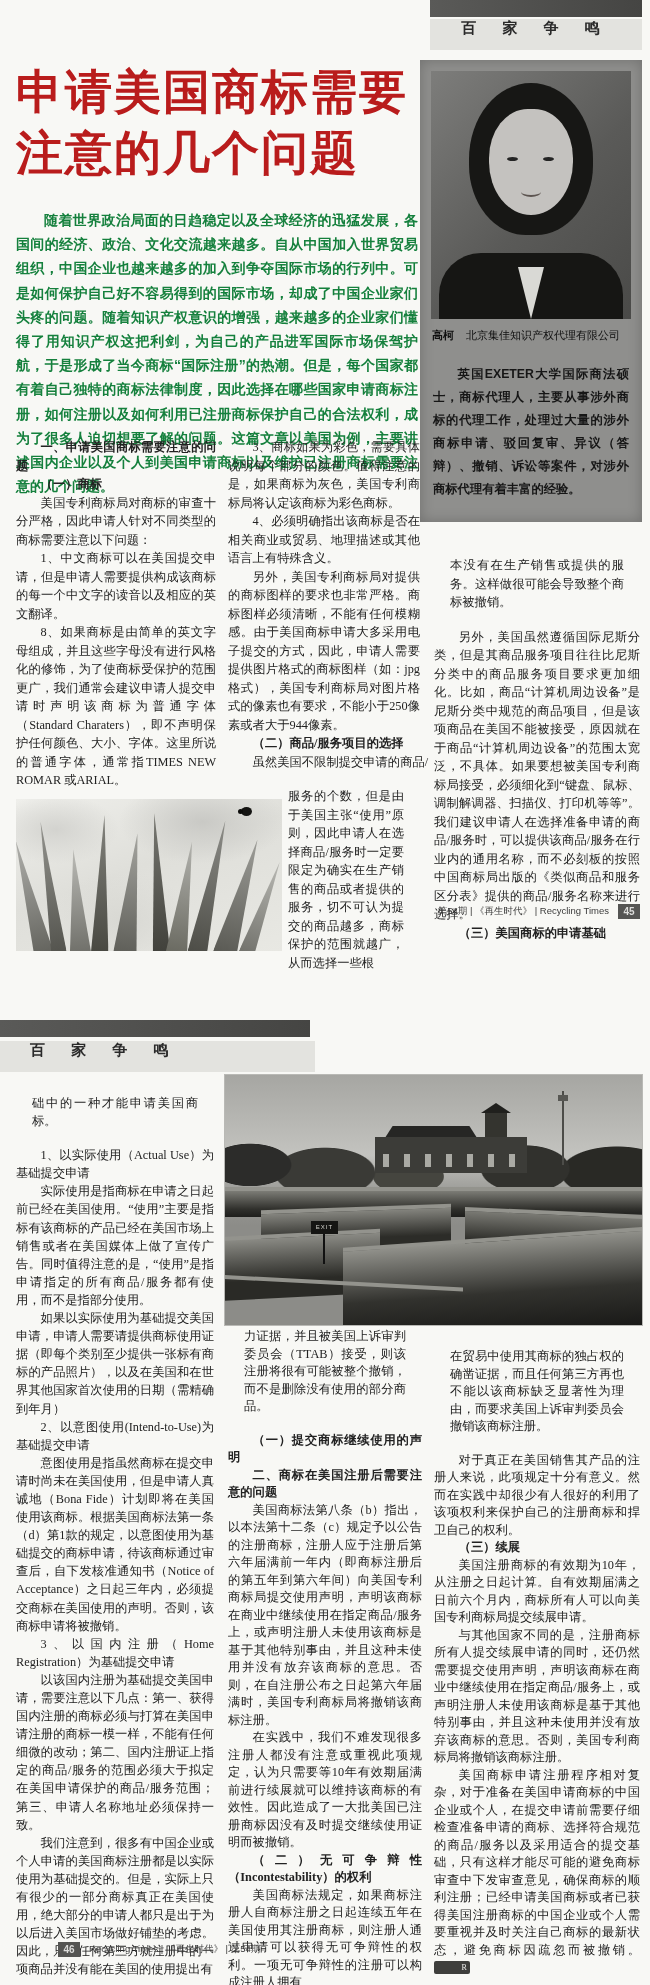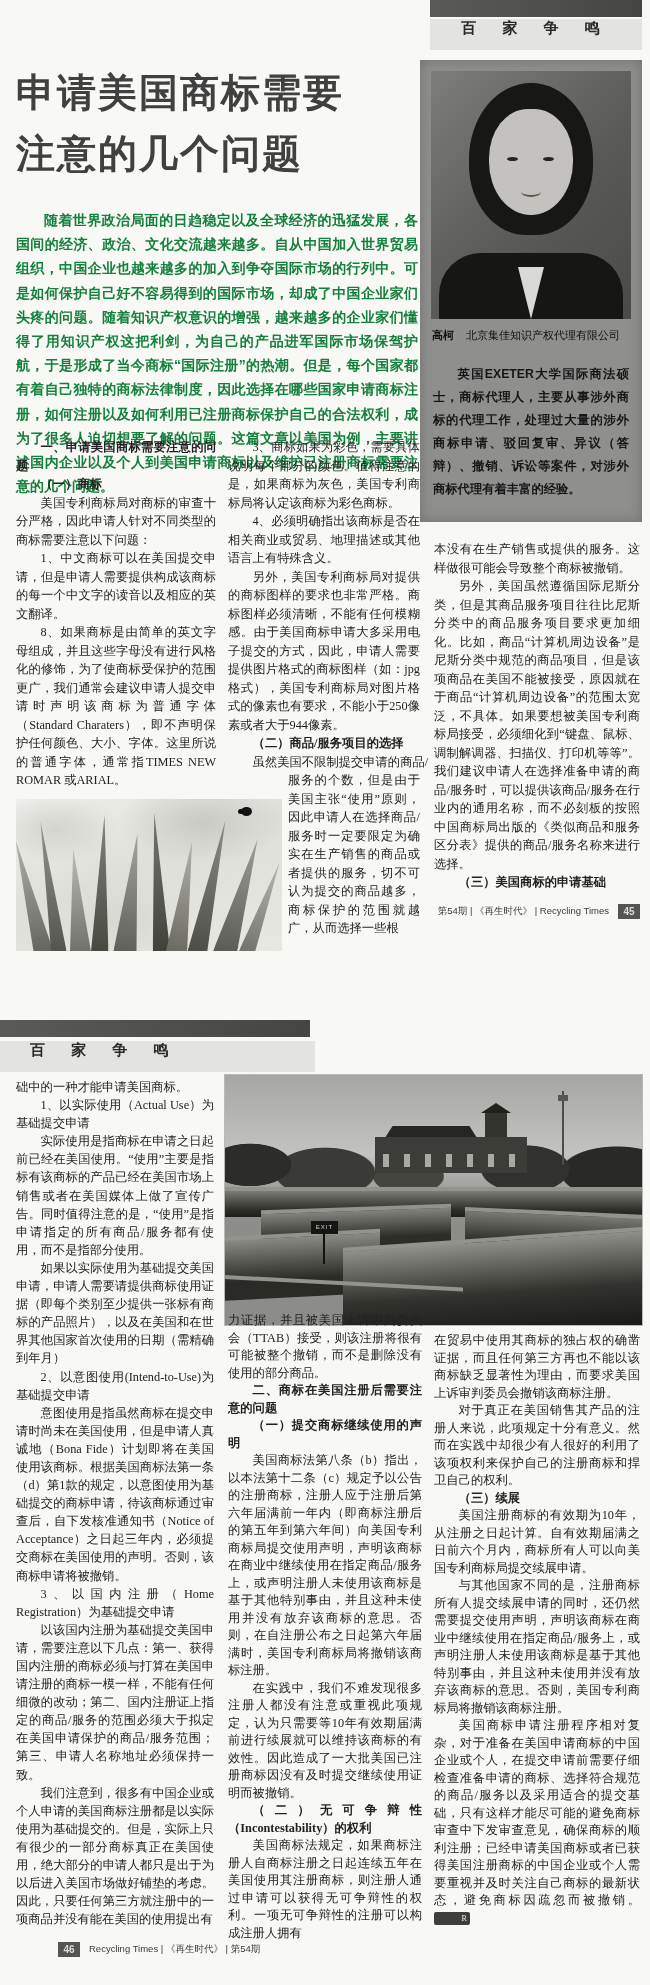--- a/index.html
+++ b/index.html
@@ -5,27 +5,27 @@
   html,body{margin:0;padding:0;background:#e9e9e7;}
   #paper{position:relative;width:650px;height:1985px;margin:0 auto;background:#f8f8f5;
          font-family:"Liberation Sans", sans-serif;color:#1e1e1e;overflow:hidden;}
   .page{position:absolute;left:0;width:650px;}
   
   .tagbar-dark{position:absolute;height:17px;background:linear-gradient(90deg,#5a5a58,#454543);}
   .tagbar-light{position:absolute;height:31px;background:#e3e3df;display:flex;align-items:flex-start;}
   .tagbar-light .taglabel{font-weight:bold;font-size:15px;letter-spacing:11px;color:#2a2a2a;}
   
   .title{position:absolute;left:16px;top:62px;width:412px;font-family:"Liberation Serif", serif;
-         font-weight:bold;font-size:39px;line-height:61px;color:#404040;letter-spacing:2px;}
+         font-weight:bold;font-size:47px;line-height:61px;color:#b91c1c;letter-spacing:2px;}
   .intro{position:absolute;left:16px;top:194px;width:402px;font-size:14px;line-height:24.2px;
          font-weight:bold;text-align:justify;text-indent:2em;color:#15803d;}
   
   .col{position:absolute;font-size:12.3px;line-height:18.5px;text-align:justify;color:#222;font-family:Liberation Serif, serif;}
   .para{text-indent:2em;margin:0;}
-  .noindent{text-indent:0;margin:0;}
+  .noindent{text-indent:0;margin:16px;}
   .h{font-weight:bold;text-indent:2em;margin:0;}
   .oneline{white-space:nowrap;text-indent:2em;margin:0;}
   .wrapnarrow{margin-left:60px;text-indent:0;}
   
   .sidebar{position:absolute;left:420px;top:60px;width:222px;height:462px;background:#8f8f8d;
            box-shadow:inset 0 0 14px rgba(0,0,0,.22);}
   .photo{position:relative;width:200px;height:248px;margin:11px auto 0;overflow:hidden;
          background:linear-gradient(135deg,#7d7d7b 0%,#5a5a58 55%,#4a4a48 100%);}
   .hair{position:absolute;left:38px;top:12px;width:124px;height:152px;background:#171715;border-radius:50% 50% 46% 46%;}
   .face{position:absolute;left:58px;top:38px;width:84px;height:106px;background:#c4c2bf;border-radius:48% 48% 52% 52%;}
@@ -196,22 +196,22 @@
       <p class="para">如果以实际使用为基础提交美国申请，申请人需要请提供商标使用证据（即每个类别至少提供一张标有商标的产品照片），以及在美国和在世界其他国家首次使用的日期（需精确到年月）</p>
       <p class="para">2、以意图使用(Intend-to-Use)为基础提交申请</p>
       <p class="para">意图使用是指虽然商标在提交申请时尚未在美国使用，但是申请人真诚地（Bona Fide）计划即将在美国使用该商标。根据美国商标法第一条（d）第1款的规定，以意图使用为基础提交的商标申请，待该商标通过审查后，自下发核准通知书（Notice of Acceptance）之日起三年内，必须提交商标在美国使用的声明。否则，该商标申请将被撤销。</p>
       <p class="para">3、以国内注册（Home Registration）为基础提交申请</p>
       <p class="para">以该国内注册为基础提交美国申请，需要注意以下几点：第一、获得国内注册的商标必须与打算在美国申请注册的商标一模一样，不能有任何细微的改动；第二、国内注册证上指定的商品/服务的范围必须大于拟定在美国申请保护的商品/服务范围；第三、申请人名称地址必须保持一致。</p>
       <p class="para">我们注意到，很多有中国企业或个人申请的美国商标注册都是以实际使用为基础提交的。但是，实际上只有很少的一部分商标真正在美国使用，绝大部分的申请人都只是出于为以后进入美国市场做好铺垫的考虑。因此，只要任何第三方就注册中的一项商品并没有能在美国的使用提出有</p>
     </div>
 
     <div class="col" style="left:228px;top:292px;width:194px;line-height:17.5px;">
       <p class="noindent">力证据，并且被美国上诉审判委员会（TTAB）接受，则该注册将很有可能被整个撤销，而不是删除没有使用的部分商品。</p>
+      <p class="h">（一）提交商标继续使用的声明</p>
       <p class="h">二、商标在美国注册后需要注意的问题</p>
-      <p class="h">（一）提交商标继续使用的声明</p>
       <p class="para">美国商标法第八条（b）指出，以本法第十二条（c）规定予以公告的注册商标，注册人应于注册后第六年届满前一年内（即商标注册后的第五年到第六年间）向美国专利商标局提交使用声明，声明该商标在商业中继续使用在指定商品/服务上，或声明注册人未使用该商标是基于其他特别事由，并且这种未使用并没有放弃该商标的意思。否则，在自注册公布之日起第六年届满时，美国专利商标局将撤销该商标注册。</p>
       <p class="para">在实践中，我们不难发现很多注册人都没有注意或重视此项规定，认为只需要等10年有效期届满前进行续展就可以维持该商标的有效性。因此造成了一大批美国已注册商标因没有及时提交继续使用证明而被撤销。</p>
       <p class="h">（二）无可争辩性（Incontestability）的权利</p>
       <p class="para">美国商标法规定，如果商标注册人自商标注册之日起连续五年在美国使用其注册商标，则注册人通过申请可以获得无可争辩性的权利。一项无可争辩性的注册可以构成注册人拥有</p>
     </div>
 
     <div class="col" style="left:434px;top:312px;width:206px;line-height:17.5px;">
       <p class="noindent">在贸易中使用其商标的独占权的确凿证据，而且任何第三方再也不能以该商标缺乏显著性为理由，而要求美国上诉审判委员会撤销该商标注册。</p>
       <p class="para">对于真正在美国销售其产品的注册人来说，此项规定十分有意义。然而在实践中却很少有人很好的利用了该项权利来保护自己的注册商标和捍卫自己的权利。</p>
       <p class="h">（三）续展</p>

